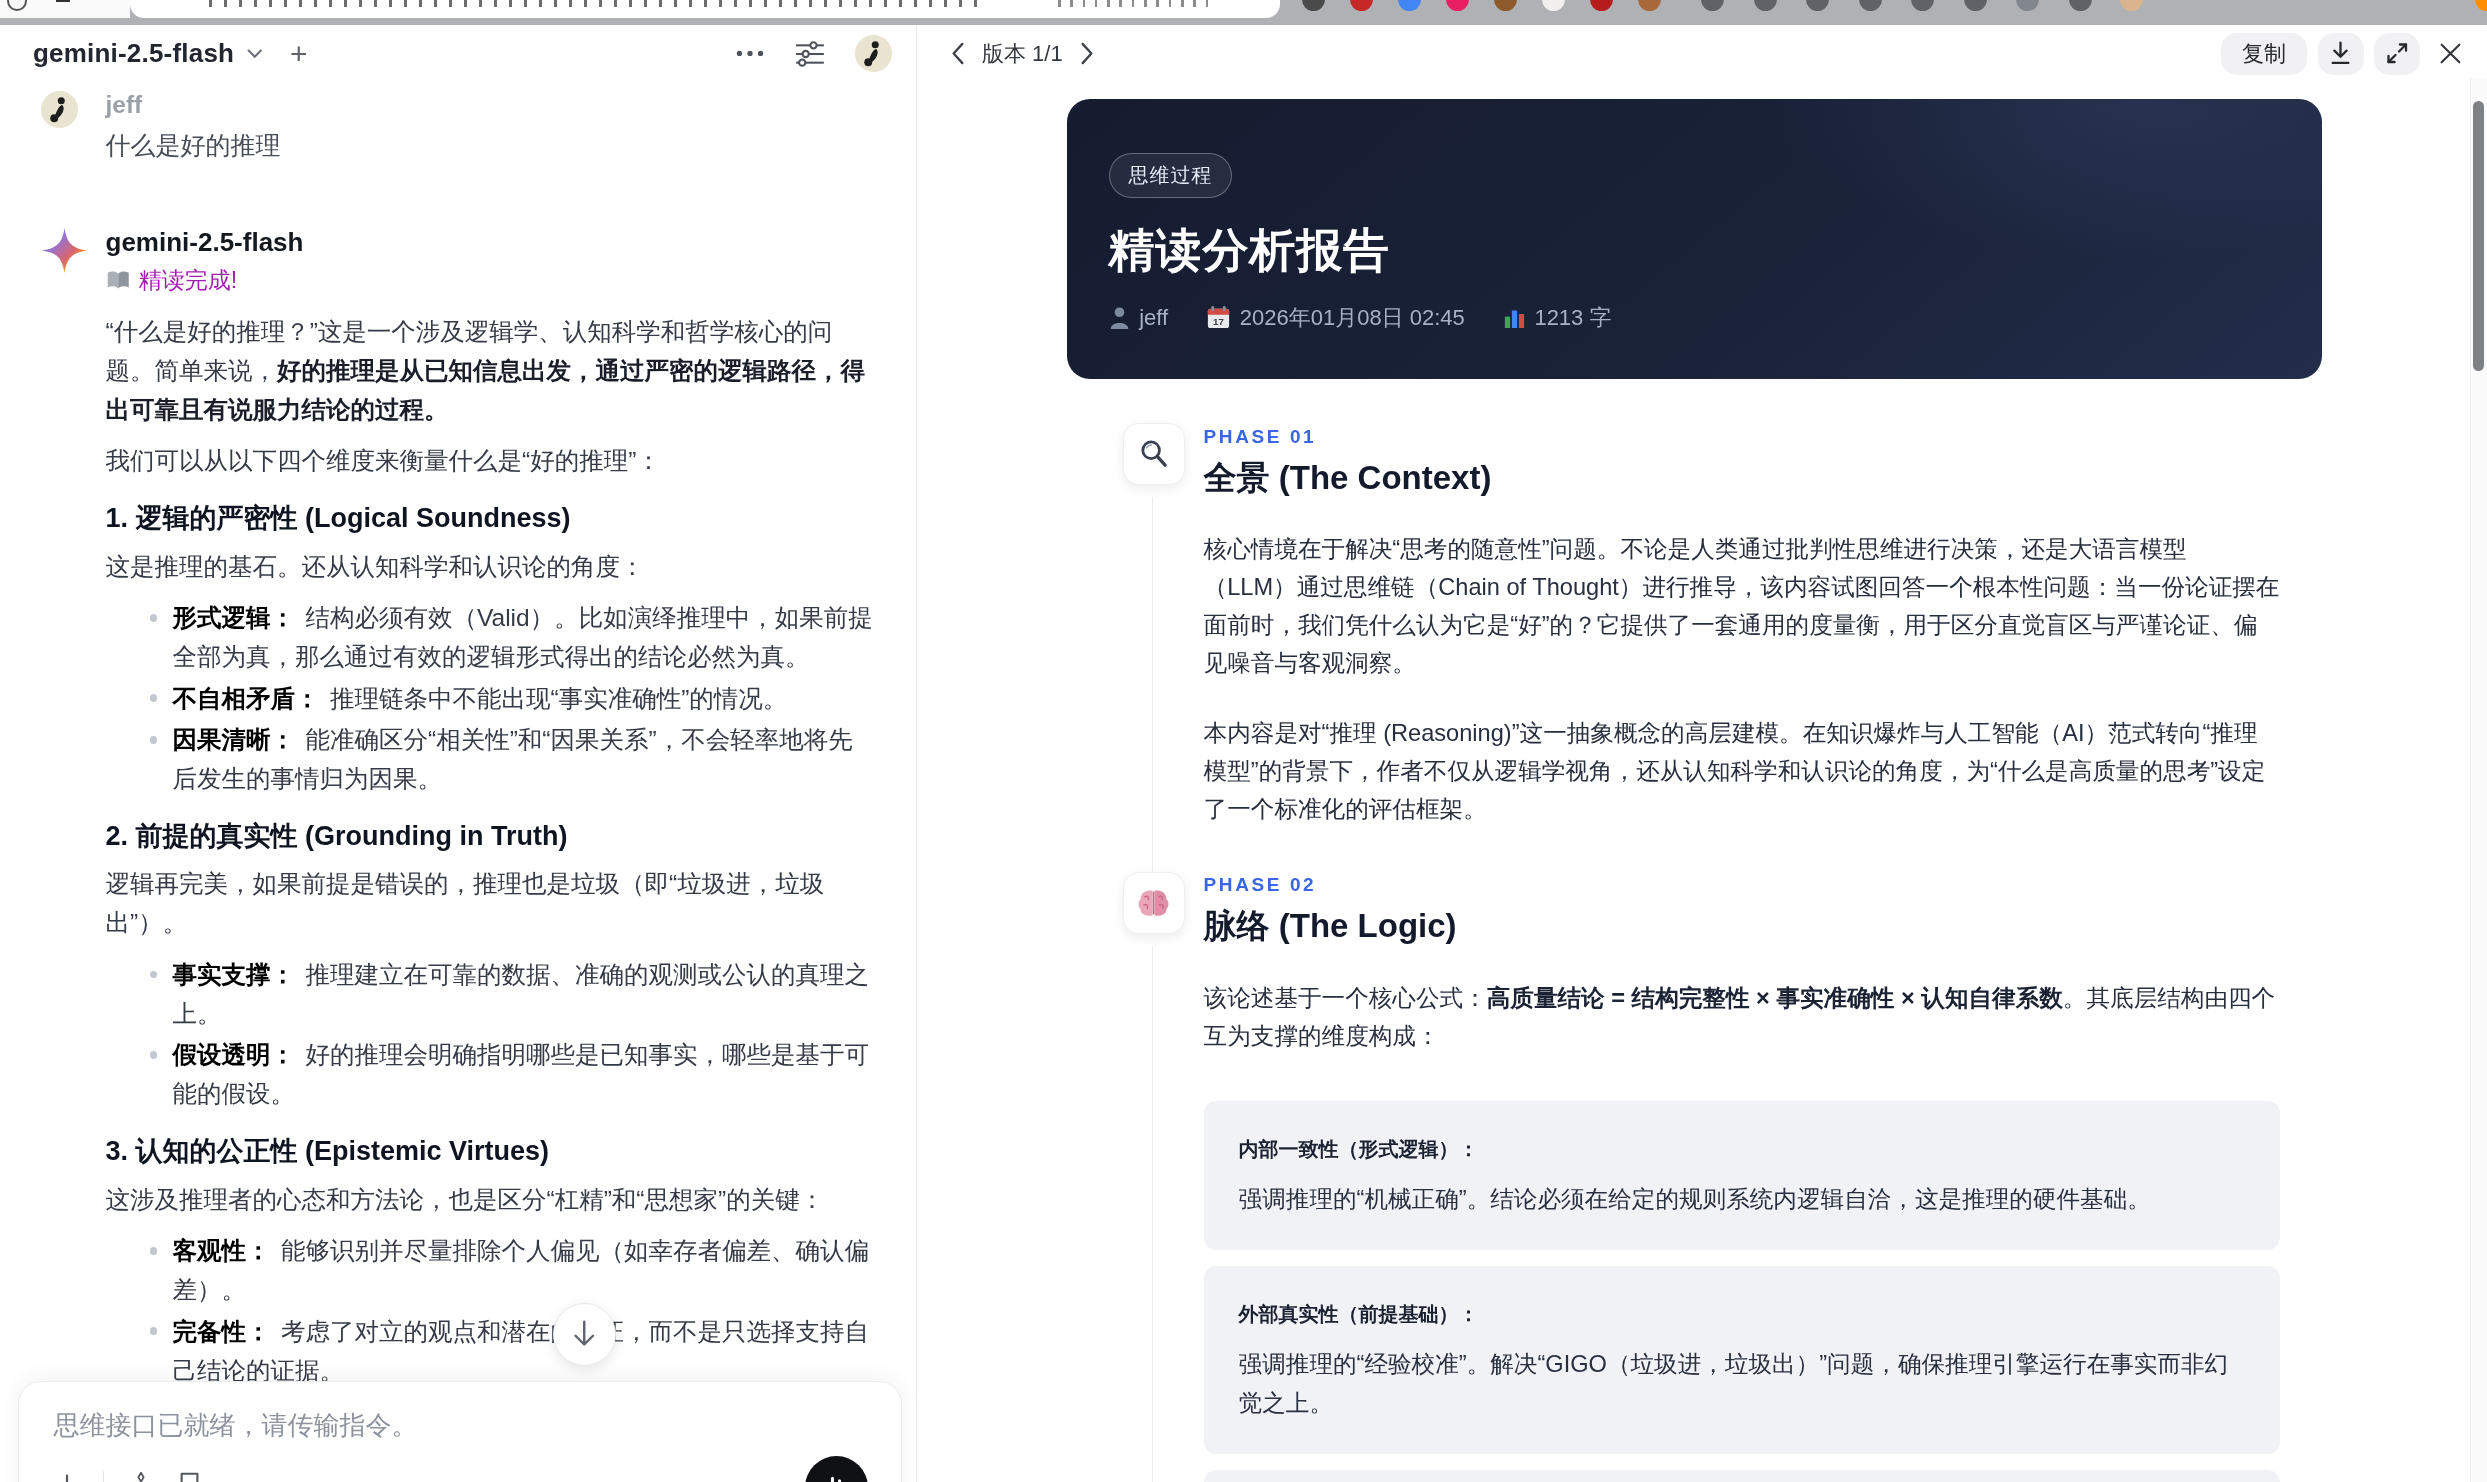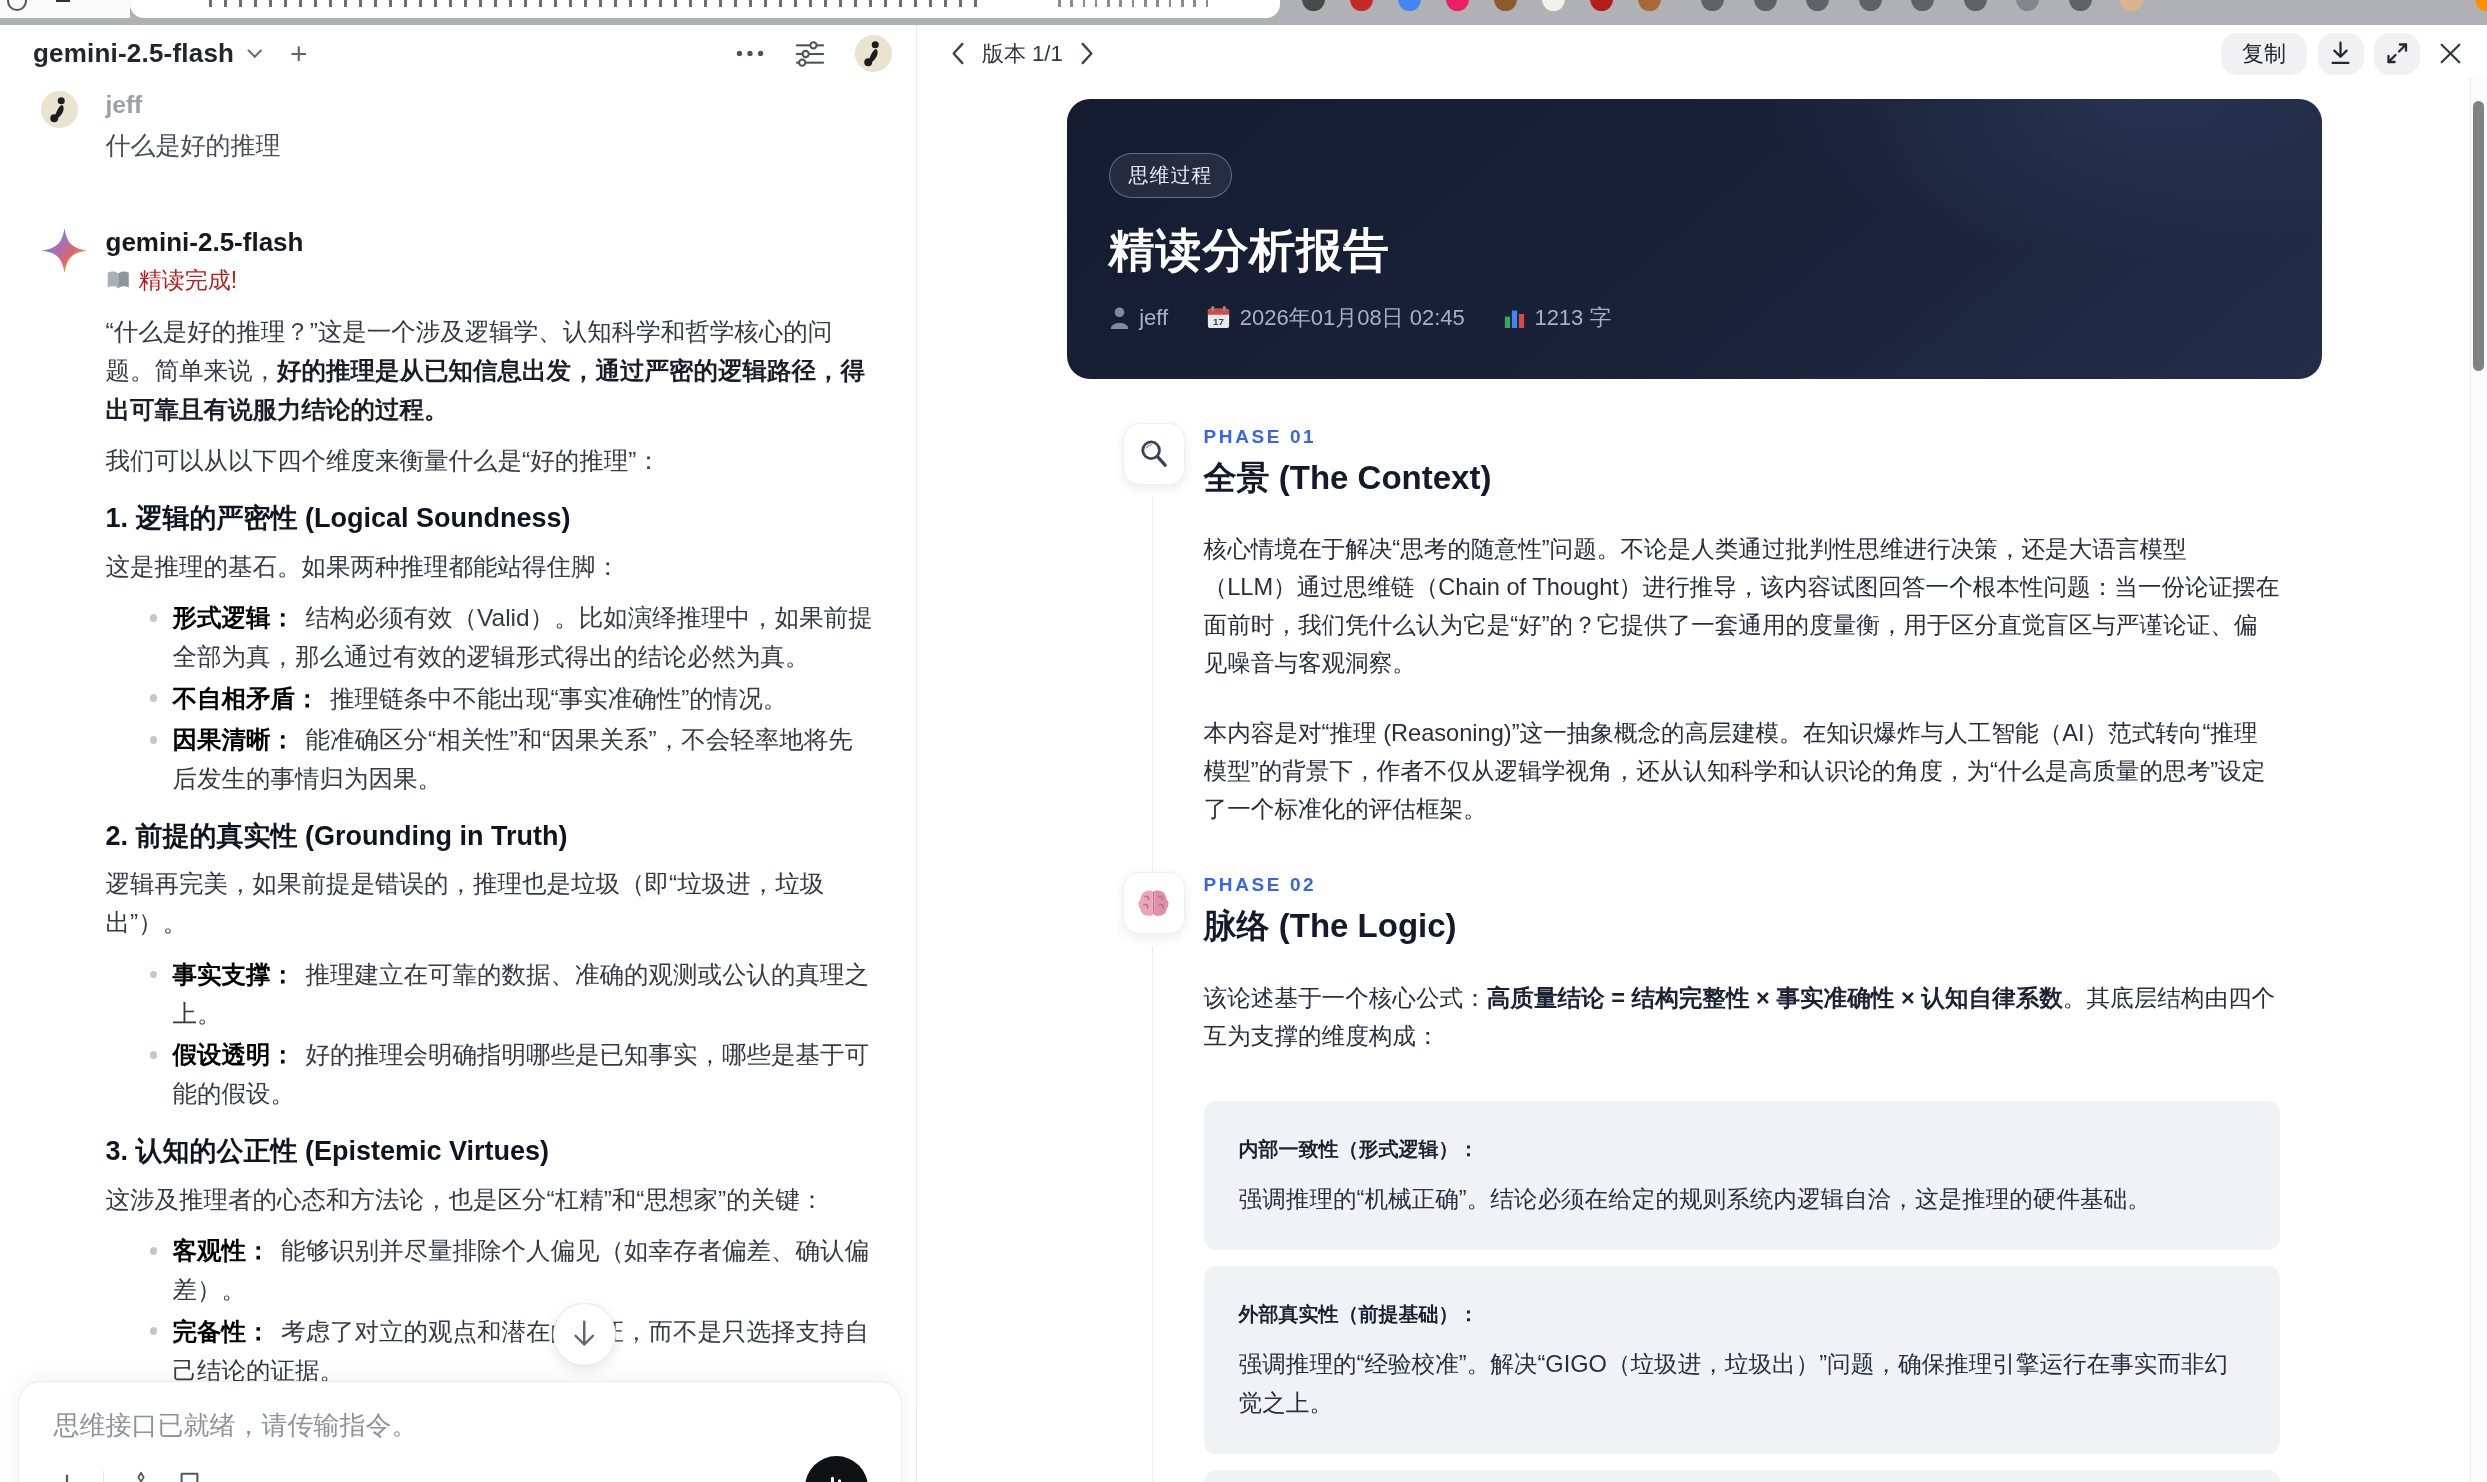--- a/index.html
+++ b/index.html
@@ -37,21 +37,21 @@
   .chat-scroll{position:absolute;left:0;top:58px;right:0;bottom:0;overflow:hidden;padding:7px 40px 0 41px;box-sizing:border-box;}
   .msg{display:flex;gap:17.5px;}
   .icon-slot{flex:0 0 47px;}
   .msg-avatar{width:37px;height:37px;border-radius:50%;overflow:hidden;background:#e9e4d0;margin-top:1.8px;}
   .msg-body{width:774px;}
   .msg-author{font-size:24.5px;font-weight:700;color:#9aa0a8;line-height:30px;}
   .msg-author.dark{color:#14181f;font-size:26px;}
   .msg-text{font-size:25px;color:#474d57;line-height:37px;margin-top:7px;}
   .msg.assistant{margin-top:63px;}
   .gemini-star{width:47px;height:47px;margin-top:0px;}
-  .status-row{display:flex;align-items:center;gap:8.8px;margin-top:8.8px;color:#b91c1c;font-size:23px;}
+  .status-row{display:flex;align-items:center;gap:8.8px;margin-top:8.8px;color:#a21caf;font-size:23px;}
   .rich{margin-top:15.8px;font-size:24.5px;color:#343a46;}
   .rich p{margin:0 0 12.3px;line-height:39px;}
   .rich strong{color:#191e29;font-weight:700;}
   .rich h3{font-size:27px;color:#0e1420;font-weight:700;margin:17.5px 0 8.8px;line-height:40px;}
   .rich ul{list-style:none;margin:0 0 12.3px;padding:0 0 0 44px;}
   .rich li{position:relative;line-height:39px;margin-bottom:2.6px;padding-left:23px;}
   .rich li::before{content:'';position:absolute;left:0;top:15.8px;width:7.9px;height:7.9px;border-radius:50%;background:#c3c7cf;}
   .li-label{font-weight:700;color:#000000;margin-right:10.5px;}
 
   .scroll-down{position:absolute;left:553px;top:1278px;width:63px;height:63px;border-radius:50%;
@@ -225,21 +225,21 @@
                 <path d="M26 3 C22 1 17 1 14 4 L14 21 C17 18 22 18 26 20 Z" fill="#8f959d"></path>
               </svg>
               <span>精读完成!</span>
             </div>
 
             <div class="rich">
               <p><span>“什么是好的推理？”这是一个涉及逻辑学、认知科学和哲学核心的问题。简单来说，</span><strong>好的推理是从已知信息出发，通过严密的逻辑路径，得出可靠且有说服力结论的过程。</strong></p>
               <p>我们可以从以下四个维度来衡量什么是“好的推理”：</p>
 
               <h3>1. 逻辑的严密性 (Logical Soundness)</h3>
-              <p>这是推理的基石。如果两种推理都能站得住脚：</p>
+              <p>这是推理的基石。还从认知科学和认识论的角度：</p>
               <ul>
                 <li><span class="li-label">形式逻辑：</span><span>结构必须有效（Valid）。比如演绎推理中，如果前提全部为真，那么通过有效的逻辑形式得出的结论必然为真。</span></li>
                 <li><span class="li-label">不自相矛盾：</span><span>推理链条中不能出现“事实准确性”的情况。</span></li>
                 <li><span class="li-label">因果清晰：</span><span>能准确区分“相关性”和“因果关系”，不会轻率地将先后发生的事情归为因果。</span></li>
               </ul>
 
               <h3>2. 前提的真实性 (Grounding in Truth)</h3>
               <p>逻辑再完美，如果前提是错误的，推理也是垃圾（即“垃圾进，垃圾出”）。</p>
               <ul>
                 <li><span class="li-label">事实支撑：</span><span>推理建立在可靠的数据、准确的观测或公认的真理之上。</span></li>

